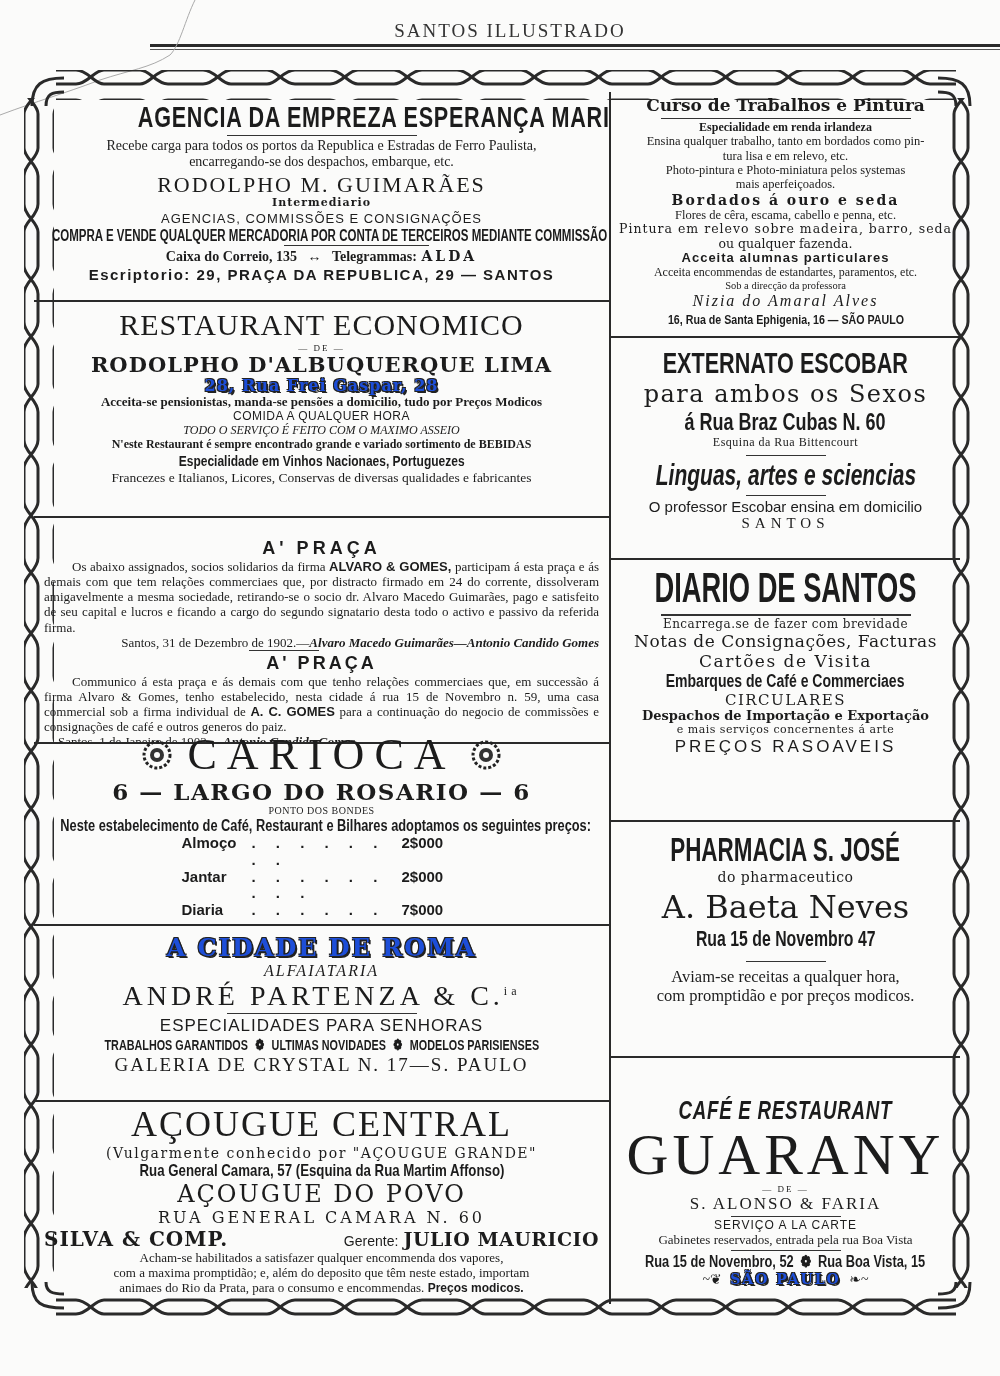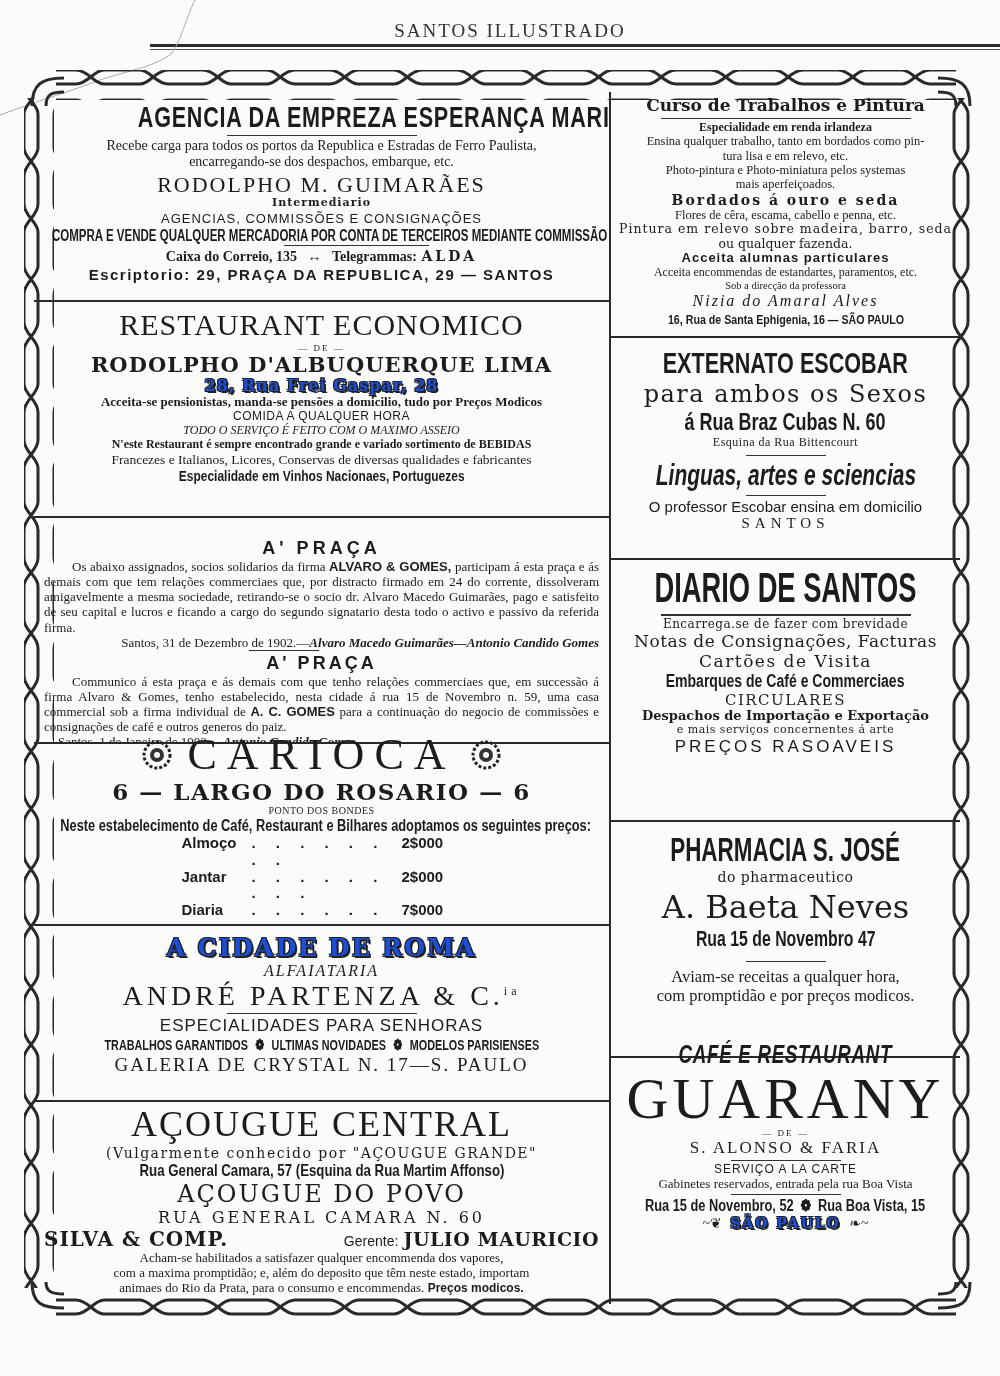--- a/index.html
+++ b/index.html
@@ -122,22 +122,22 @@
 
   <div class="ad" style="top:210px; height:216px;">
     <span class="ln serif" style="font-size:30px; letter-spacing:1px; margin-top:6px;">RESTAURANT ECONOMICO</span>
     <span class="ln serif" style="font-size:9px; letter-spacing:2px;">— DE —</span>
     <span class="ln dserif b" style="font-size:21px; letter-spacing:1px;">RODOLPHO D'ALBUQUERQUE LIMA</span>
     <span class="ln dserif b outline" style="font-size:16px; letter-spacing:1px;">28, Rua Frei Gaspar, 28</span>
     <span class="ln serif b" style="font-size:13px;">Acceita-se pensionistas, manda-se pensões a domicilio, tudo por Preços Modicos</span>
     <span class="ln sans" style="font-size:12px; letter-spacing:0.5px;">COMIDA A QUALQUER HORA</span>
     <span class="ln serif it" style="font-size:12px;">TODO O SERVIÇO É FEITO COM O MAXIMO ASSEIO</span>
     <span class="ln serif b" style="font-size:12px;">N'este Restaurant é sempre encontrado grande e variado sortimento de BEBIDAS</span>
+    <span class="ln"><span class="cond" style="font-size:15px; transform:scaleX(0.8);">Especialidade em Vinhos Nacionaes, Portuguezes</span></span>
     <span class="ln serif" style="font-size:13.5px;">Francezes e Italianos, Licores, Conservas de diversas qualidades e fabricantes</span>
-    <span class="ln"><span class="cond" style="font-size:15px; transform:scaleX(0.8);">Especialidade em Vinhos Nacionaes, Portuguezes</span></span>
   </div>
 
   <div class="ad" style="top:444px; height:208px;">
     <span class="ln sans b" style="font-size:18px; letter-spacing:4px; margin-top:2px;">A' PRAÇA</span>
     <div class="just">
       <span class="ind"></span><span>Os abaixo assignados, socios solidarios da firma </span><span class="sans b">ALVARO &amp; GOMES,</span><span> participam á esta praça e ás demais com que tem relações commerciaes que, por distracto firmado em 24 do corrente, dissolveram amigavelmente a mesma sociedade, retirando-se o socio dr. Alvaro Macedo Guimarães, pago e satisfeito de seu capital e lucros e ficando a cargo do segundo signatario desta todo o activo e passivo da referida firma.</span>
     </div>
     <div class="just" style="text-align:right;">
       <span>Santos, 31 de Dezembro de 1902.—</span><span class="it b">Alvaro Macedo Guimarães—Antonio Candido Gomes</span>
     </div>
@@ -277,21 +277,21 @@
   <div class="ad" style="top:730px; height:236px;">
     <span class="ln" style="margin-top:8px;"><span class="cond" style="font-size:34px; transform:scaleX(0.66); margin:0 -80px;">PHARMACIA S. JOSÉ</span></span>
     <span class="ln dserif" style="font-size:14px; letter-spacing:0.5px;">do pharmaceutico</span>
     <span class="ln dserif" style="font-size:32px; margin-top:4px;">A. Baeta Neves</span>
     <span class="ln"><span class="cond" style="font-size:22px; transform:scaleX(0.72); margin:0 -40px;">Rua 15 de Novembro 47</span></span>
     <span class="rule" style="width:80px; margin-top:10px;"></span>
     <span class="ln serif" style="font-size:16.5px; margin-top:6px;">Aviam-se receitas a qualquer hora,</span>
     <span class="ln serif" style="font-size:16.5px;">com promptidão e por preços modicos.</span>
   </div>
 
-  <div class="ad last" style="top:942px; height:246px;">
+  <div class="ad last" style="top:998px; height:246px;">
     <span class="ln" style="margin-top:6px;"><span class="cond it" style="font-size:26px; transform:scaleX(0.72); margin:0 -40px; letter-spacing:1px;">CAFÉ E RESTAURANT</span></span>
     <span class="ln serif" style="font-size:58px; letter-spacing:4px; line-height:1.0;">GUARANY</span>
     <span class="ln serif" style="font-size:9px; letter-spacing:2px;">— DE —</span>
     <span class="ln serif" style="font-size:17px; letter-spacing:2px;">S. ALONSO &amp; FARIA</span>
     <span class="rule" style="width:110px;"></span>
     <span class="ln sans" style="font-size:12px; letter-spacing:1px;">SERVIÇO A LA CARTE</span>
     <span class="ln serif" style="font-size:13px;">Gabinetes reservados, entrada pela rua Boa Vista</span>
     <span class="rule" style="width:110px;"></span>
     <span class="ln"><span class="cond" style="font-size:16px; transform:scaleX(0.8); margin:0 -30px;">
       <span>Rua 15 de Novembro, 52</span>

